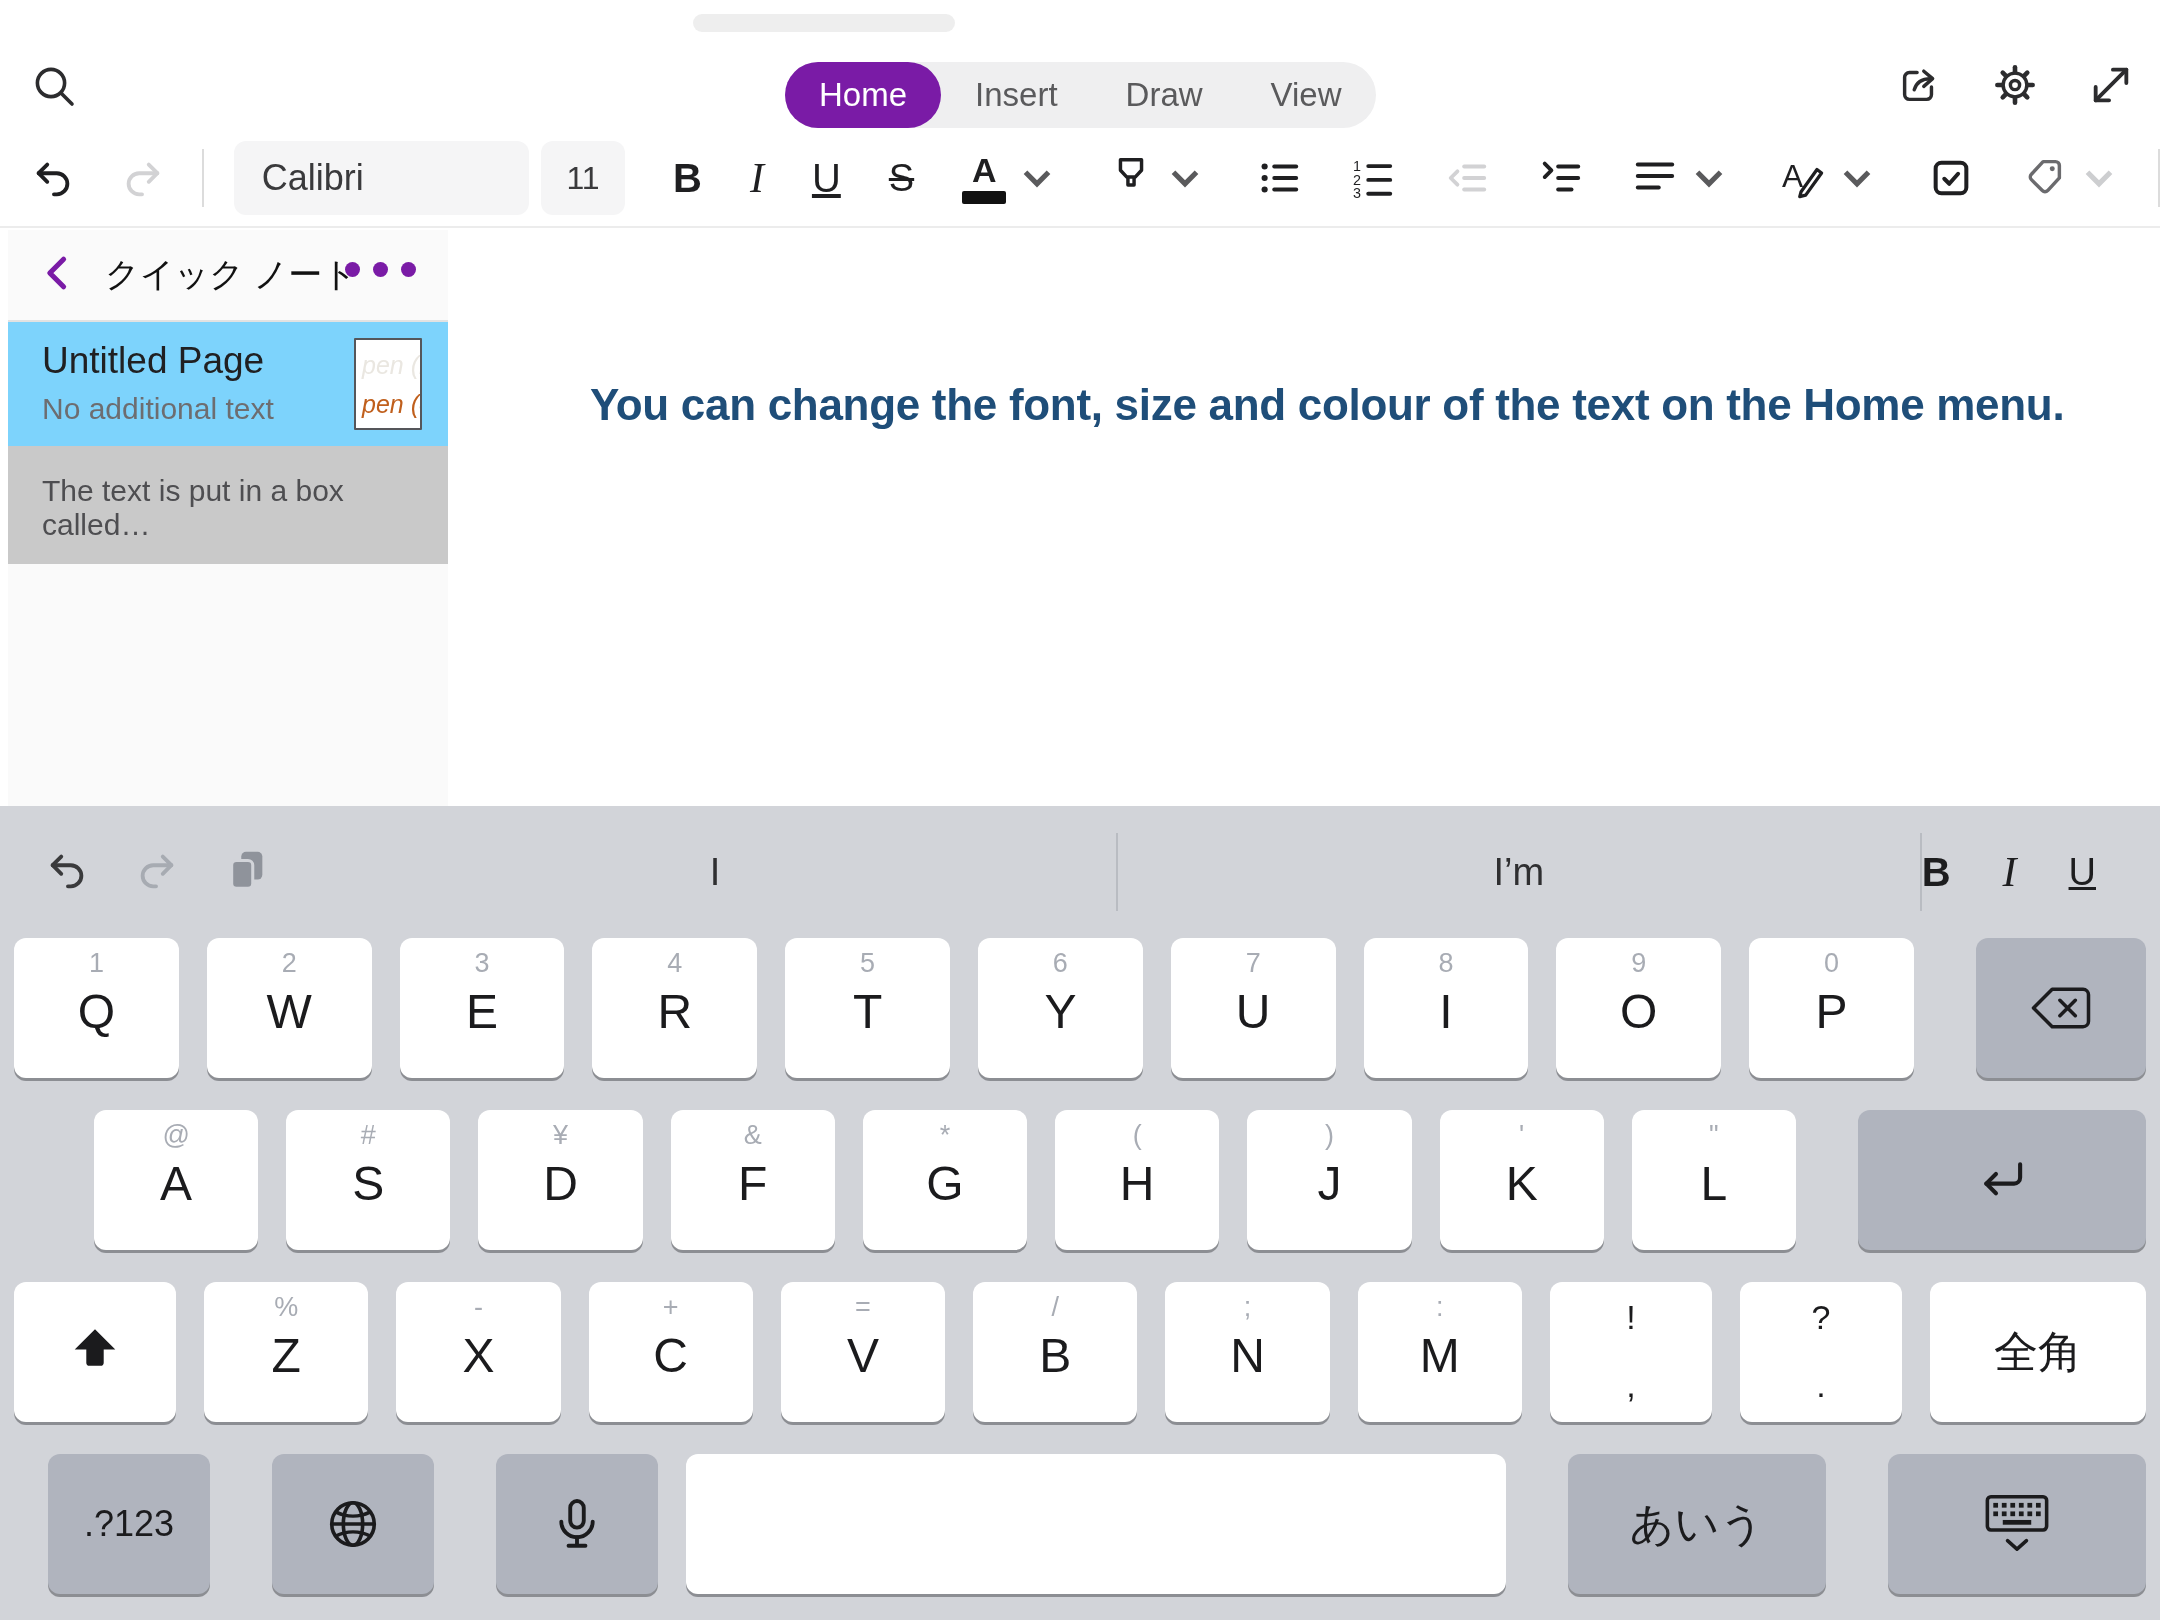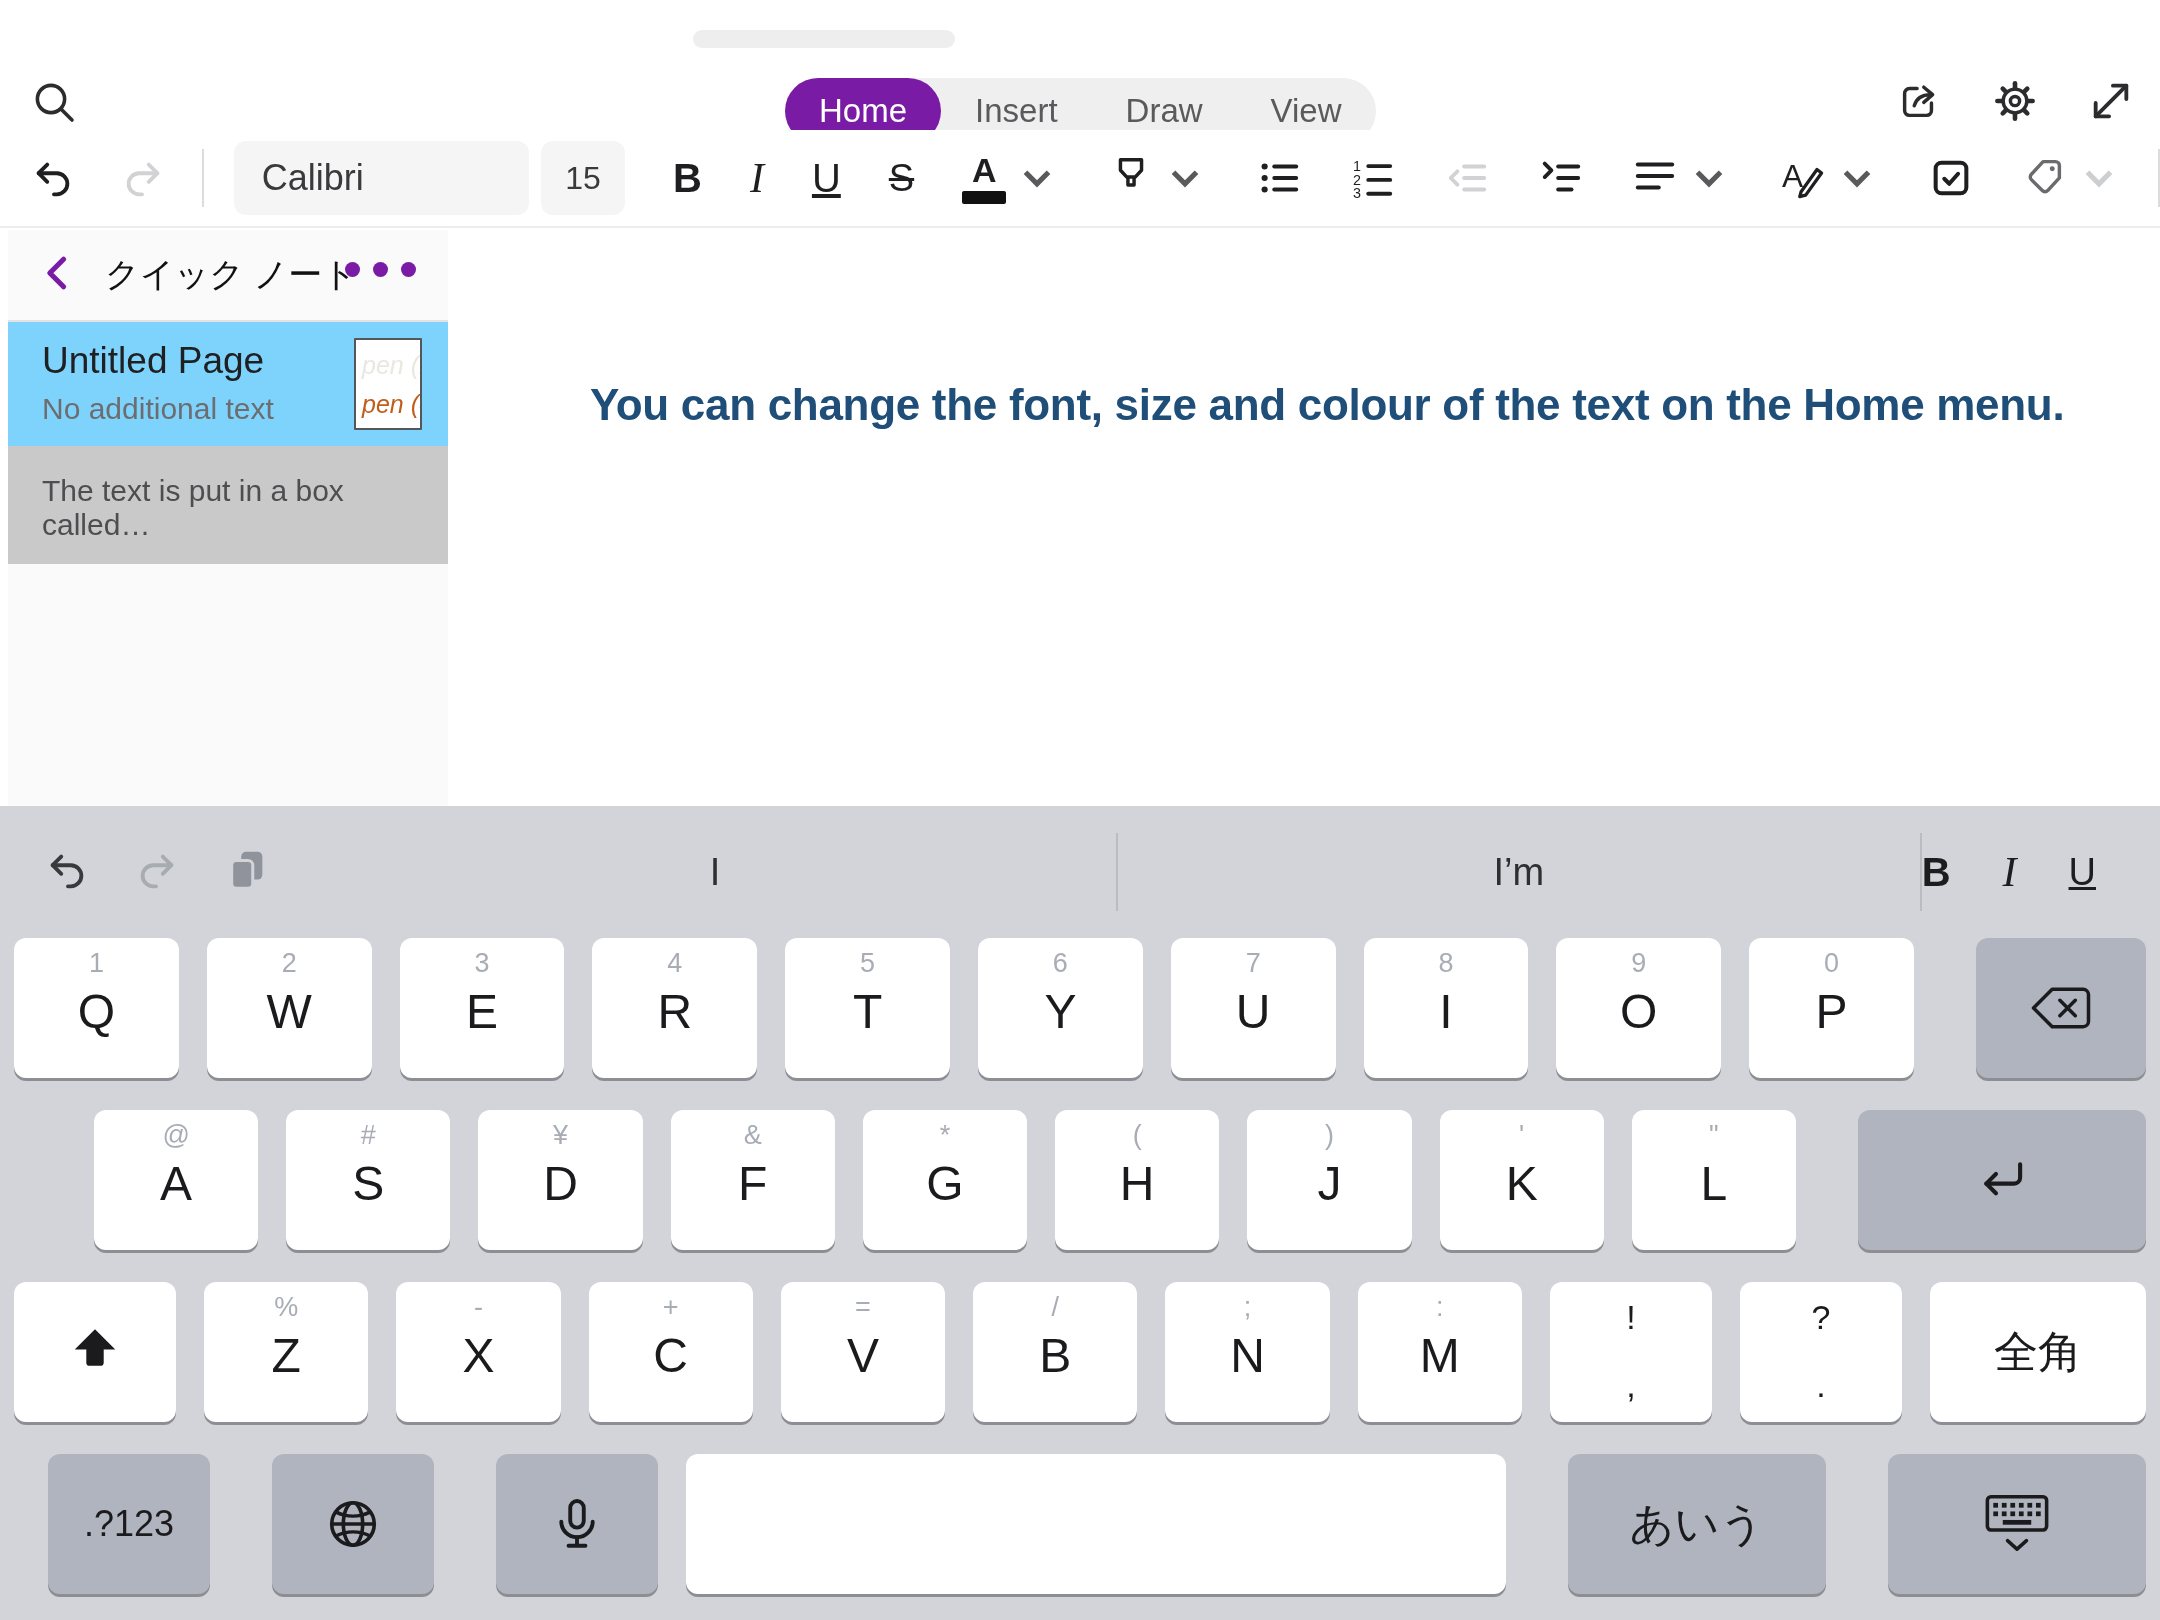--- a/index.html
+++ b/index.html
@@ -1,21 +1,21 @@
 <!DOCTYPE html>
 <html><head>
 <meta charset="utf-8">
 <style>
   html,body{margin:0;padding:0;background:#fff;}
   .stage{position:relative;width:2160px;height:1620px;overflow:hidden;
          font-family:"Liberation Sans",sans-serif;background:#fff;color:#1f1f1f;}
   button{border:none;background:transparent;padding:0;margin:0;font:inherit;color:inherit;cursor:pointer;}
 
   
-  .titlebar{position:absolute;left:0;top:16px;width:100%;height:130px;background:#fff;}
+  .titlebar{position:absolute;left:0;top:0;width:100%;height:130px;background:#fff;}
   .drag-pill{position:absolute;left:693px;top:14px;width:262px;height:18px;border-radius:9px;background:#ebebeb;opacity:.85;}
   .search-btn{position:absolute;left:28px;top:62px;width:52px;height:52px;color:#2c2c2e;}
   .search-btn svg{width:48px;height:48px;}
   .tabbar{position:absolute;left:785px;top:62px;height:66px;background:#efeff0;border-radius:33px;display:flex;align-items:center;}
   .tab{height:66px;display:flex;align-items:center;padding:0 34px;border-radius:33px;font-size:33px;color:#5a5a5c;}
   .tab.active{background:#7a1ba6;color:#fff;}
   .title-actions{position:absolute;right:26px;top:62px;display:flex;gap:50px;align-items:center;color:#2c2c2e;}
   .title-actions svg{width:46px;height:46px;}
 
   
@@ -164,21 +164,21 @@
       <svg viewBox="0 0 24 24" fill="none" stroke="currentColor" stroke-width="2" stroke-linecap="round" stroke-linejoin="round" style="transform:scaleX(-1)">
           <path d="M9 5 L4.5 9.5 L9 14"></path>
           <path d="M4.5 9.5 H14 a5.5 5.5 0 0 1 0 11 h-1.5"></path>
         </svg>
     </button>
     <div class="tb-divider"></div>
     <button class="fontbox">
       <span>Calibri</span>
     </button>
     <button class="sizebox">
-      <span>15</span>
+      <span>11</span>
     </button>
     <button class="tbtn ml48">
         <span class="glyph b">B</span>
       </button>
     <button class="tbtn ml48">
         <span class="glyph i">I</span>
       </button>
     <button class="tbtn ml48">
         <span class="glyph u">U</span>
       </button>

